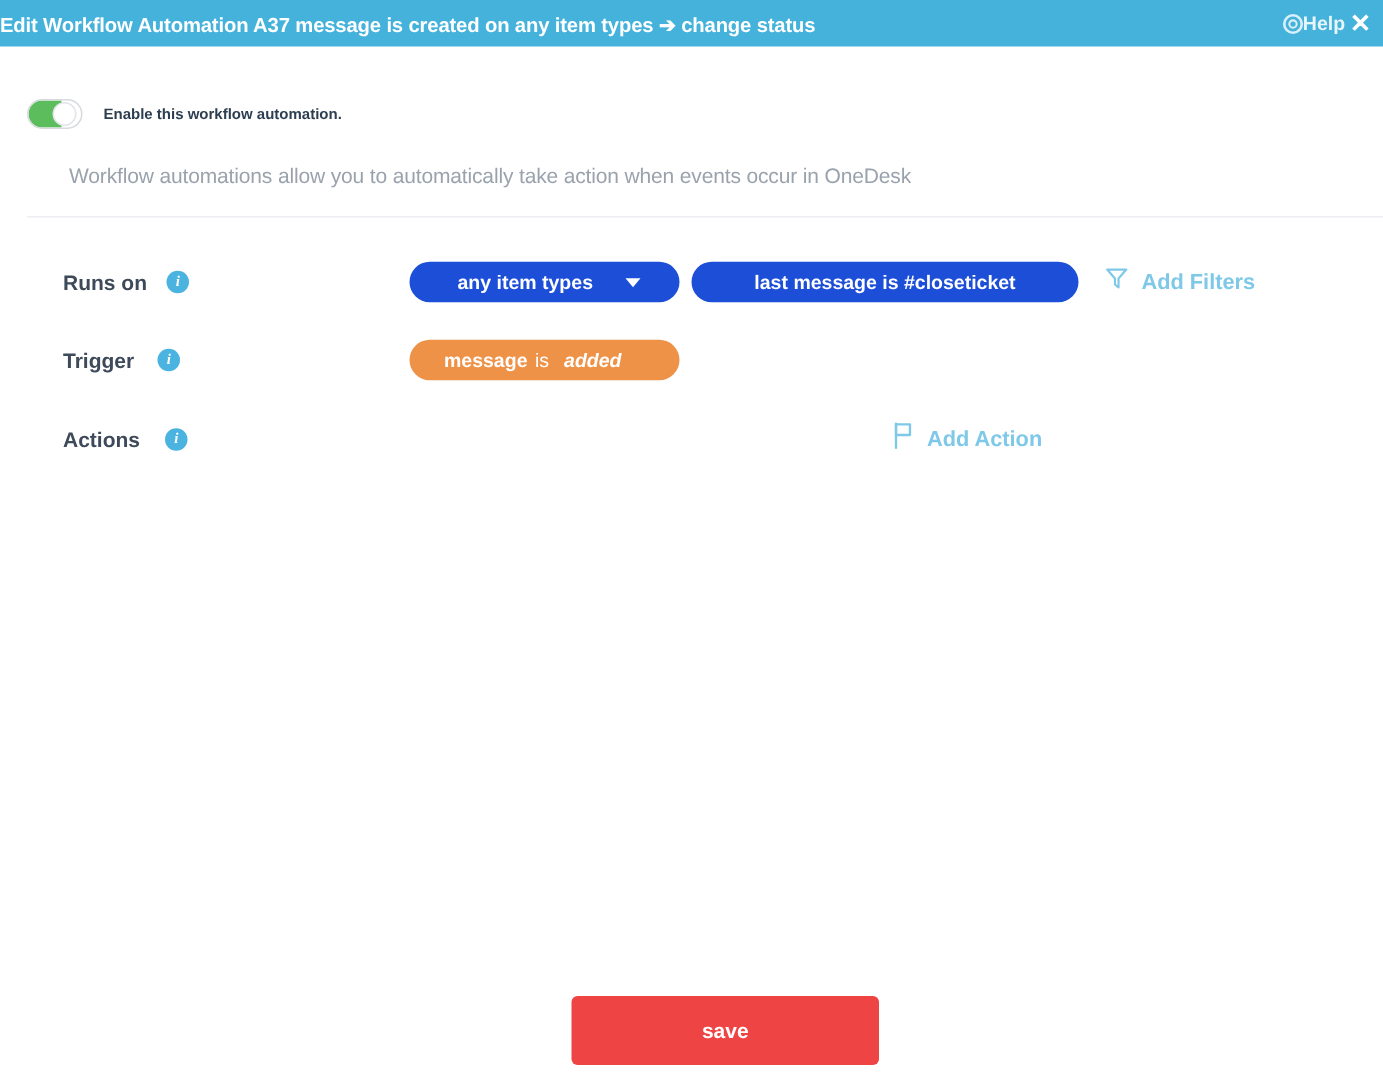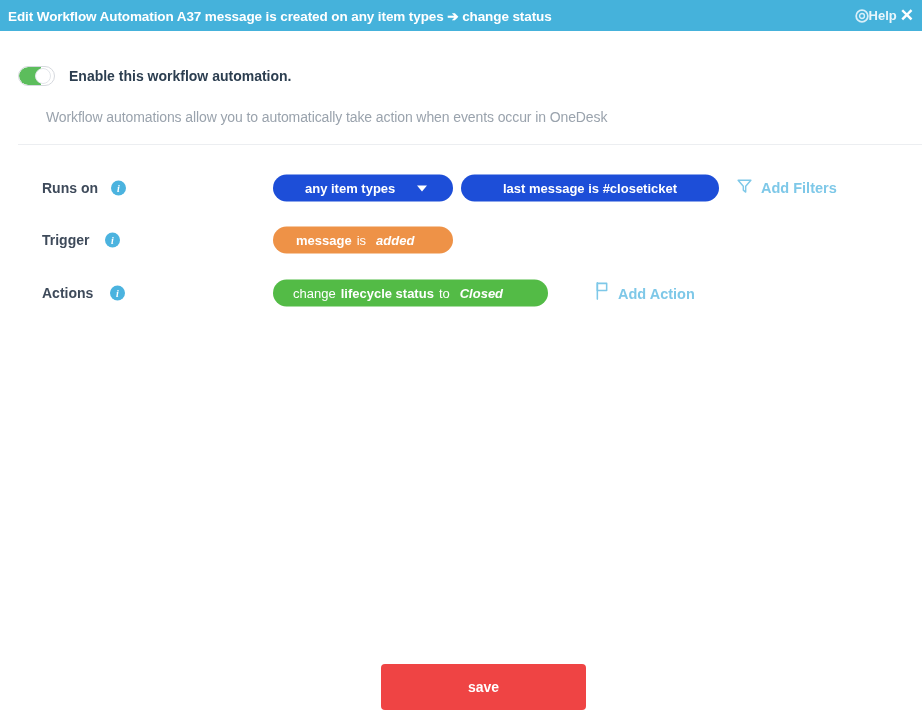--- a/index.html
+++ b/index.html
@@ -16,21 +16,20 @@
   
   .titlebar {
     position: absolute;
     left: 0; top: 0;
     width: 922px; height: 31px;
     background: #45b2db;
     display: flex;
     align-items: center;
   }
   .titlebar-title {
-    margin-left: 8px;
     color: #ffffff;
     font-size: 13.5px;
     font-weight: bold;
     letter-spacing: -0.1px;
     white-space: nowrap;
   }
   .titlebar-right {
     position: absolute;
     right: 8px; top: 0;
     height: 31px;
@@ -82,21 +81,21 @@
   .toggle-knob {
     position: absolute;
     top: 1px; left: 16px;
     width: 16px; height: 16px;
     border-radius: 50%;
     background: #ffffff;
     border: 1px solid #e2e5e9;
   }
   .enable-label {
     margin-left: 14px;
-    font-size: 14px;
+    font-size: 10px;
     font-weight: bold;
     color: #2c3e50;
   }
 
   
   .description {
     position: absolute;
     left: 46px; top: 109px;
     font-size: 14px;
     color: #9aa3ad;
@@ -308,26 +307,20 @@
     <span class="w-bold">message</span>
     <span class="w-normal sp-l sp-r">is</span>
     <span class="w-bi sp-l">added</span>
   </div>
 </div>
 
 <div class="row row-actions">
   <span class="row-label">Actions</span>
   <span class="info-icon info-actions">i</span>
 
-  <div class="pill pill-green pill-actions">
-    <span class="w-normal">change</span>
-    <span class="w-bold sp-l">lifecycle status</span>
-    <span class="w-normal sp-l sp-r">to</span>
-    <span class="w-bi sp-l">Closed</span>
-  </div>
 
   <div class="addlink addlink-action">
     <span>
       <svg width="16" height="19" viewBox="0 0 18 22" aria-hidden="true">
         <path d="M3.6 1.6 L3.6 20.4" fill="none" stroke="#7ec8e8" stroke-width="1.8" stroke-linecap="round"></path>
         <path d="M3.6 2.2 L14.4 2.2 L14.4 10.4 L3.6 10.4 Z" fill="none" stroke="#7ec8e8" stroke-width="1.8" stroke-linejoin="round"></path>
       </svg>
     </span>
     <span class="addlink-label">Add Action</span>
   </div>

